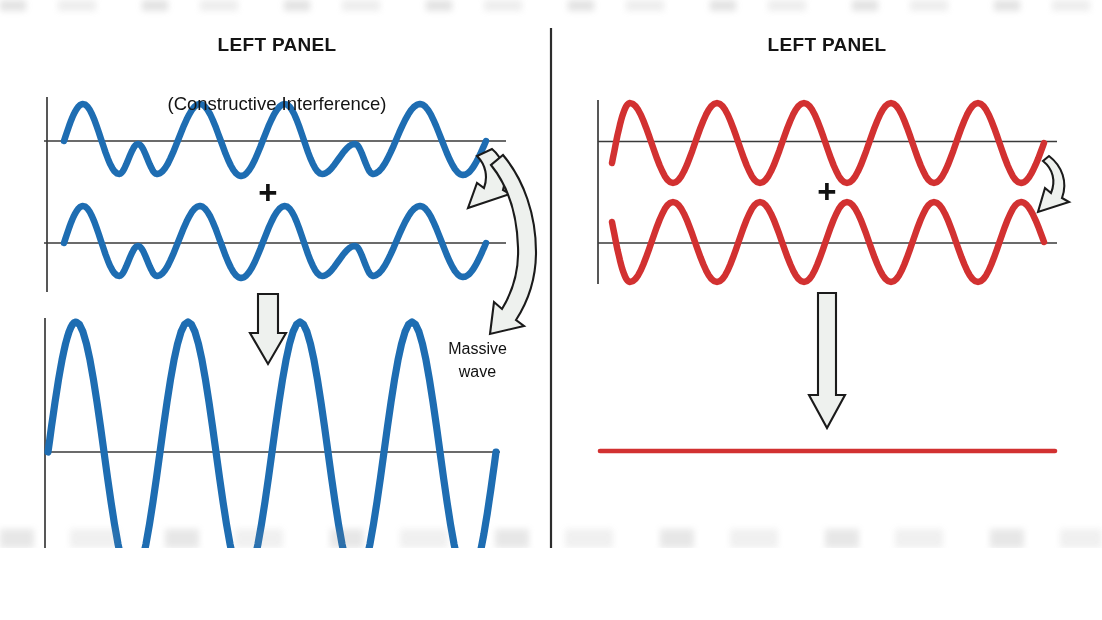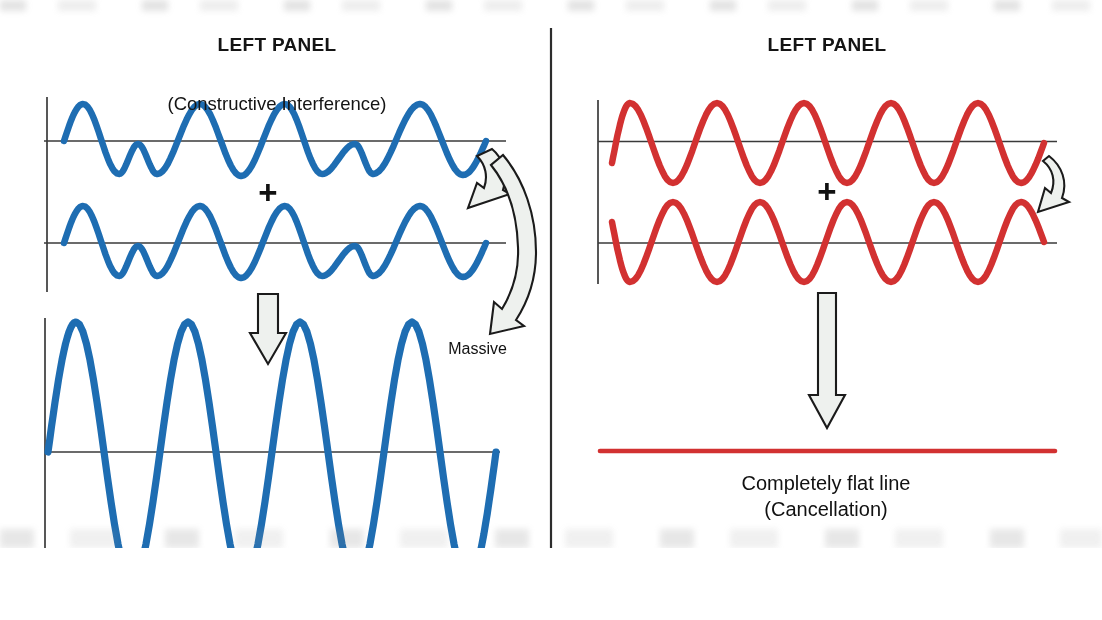--- a/index.html
+++ b/index.html
@@ -55,26 +55,23 @@
     <path class="arrow" d="M 818,293 L 836,293 L 836,395 L 845,395 L 827,428 L 809,395 L 818,395 Z"></path>
   </svg>
 
   <div class="txt" style="left:57px;top:33px;width:440px;">
     <div class="panel-title">LEFT PANEL</div>
     <div class="panel-sub">(Constructive Interference)</div>
   </div>
   <div class="plus" style="left:250px;top:176px;">+</div>
   <div class="txt sum-label" style="left:415px;top:337px;width:125px;">
     <div>Massive</div>
+    <div>wave</div>
   </div>
 
   <div class="txt" style="left:607px;top:33px;width:440px;">
     <div class="panel-title">LEFT PANEL</div>
   </div>
   <div class="plus" style="left:809px;top:175px;">+</div>
-  <div class="txt flat-label" style="left:626px;top:471px;width:400px;">
-    <div>Completely flat line</div>
-    <div>(Cancellation)</div>
-  </div>
 
   <div class="noise noise-top"></div>
   <div class="noise noise-bottom"></div>
 </div>
 
 </body></html>

